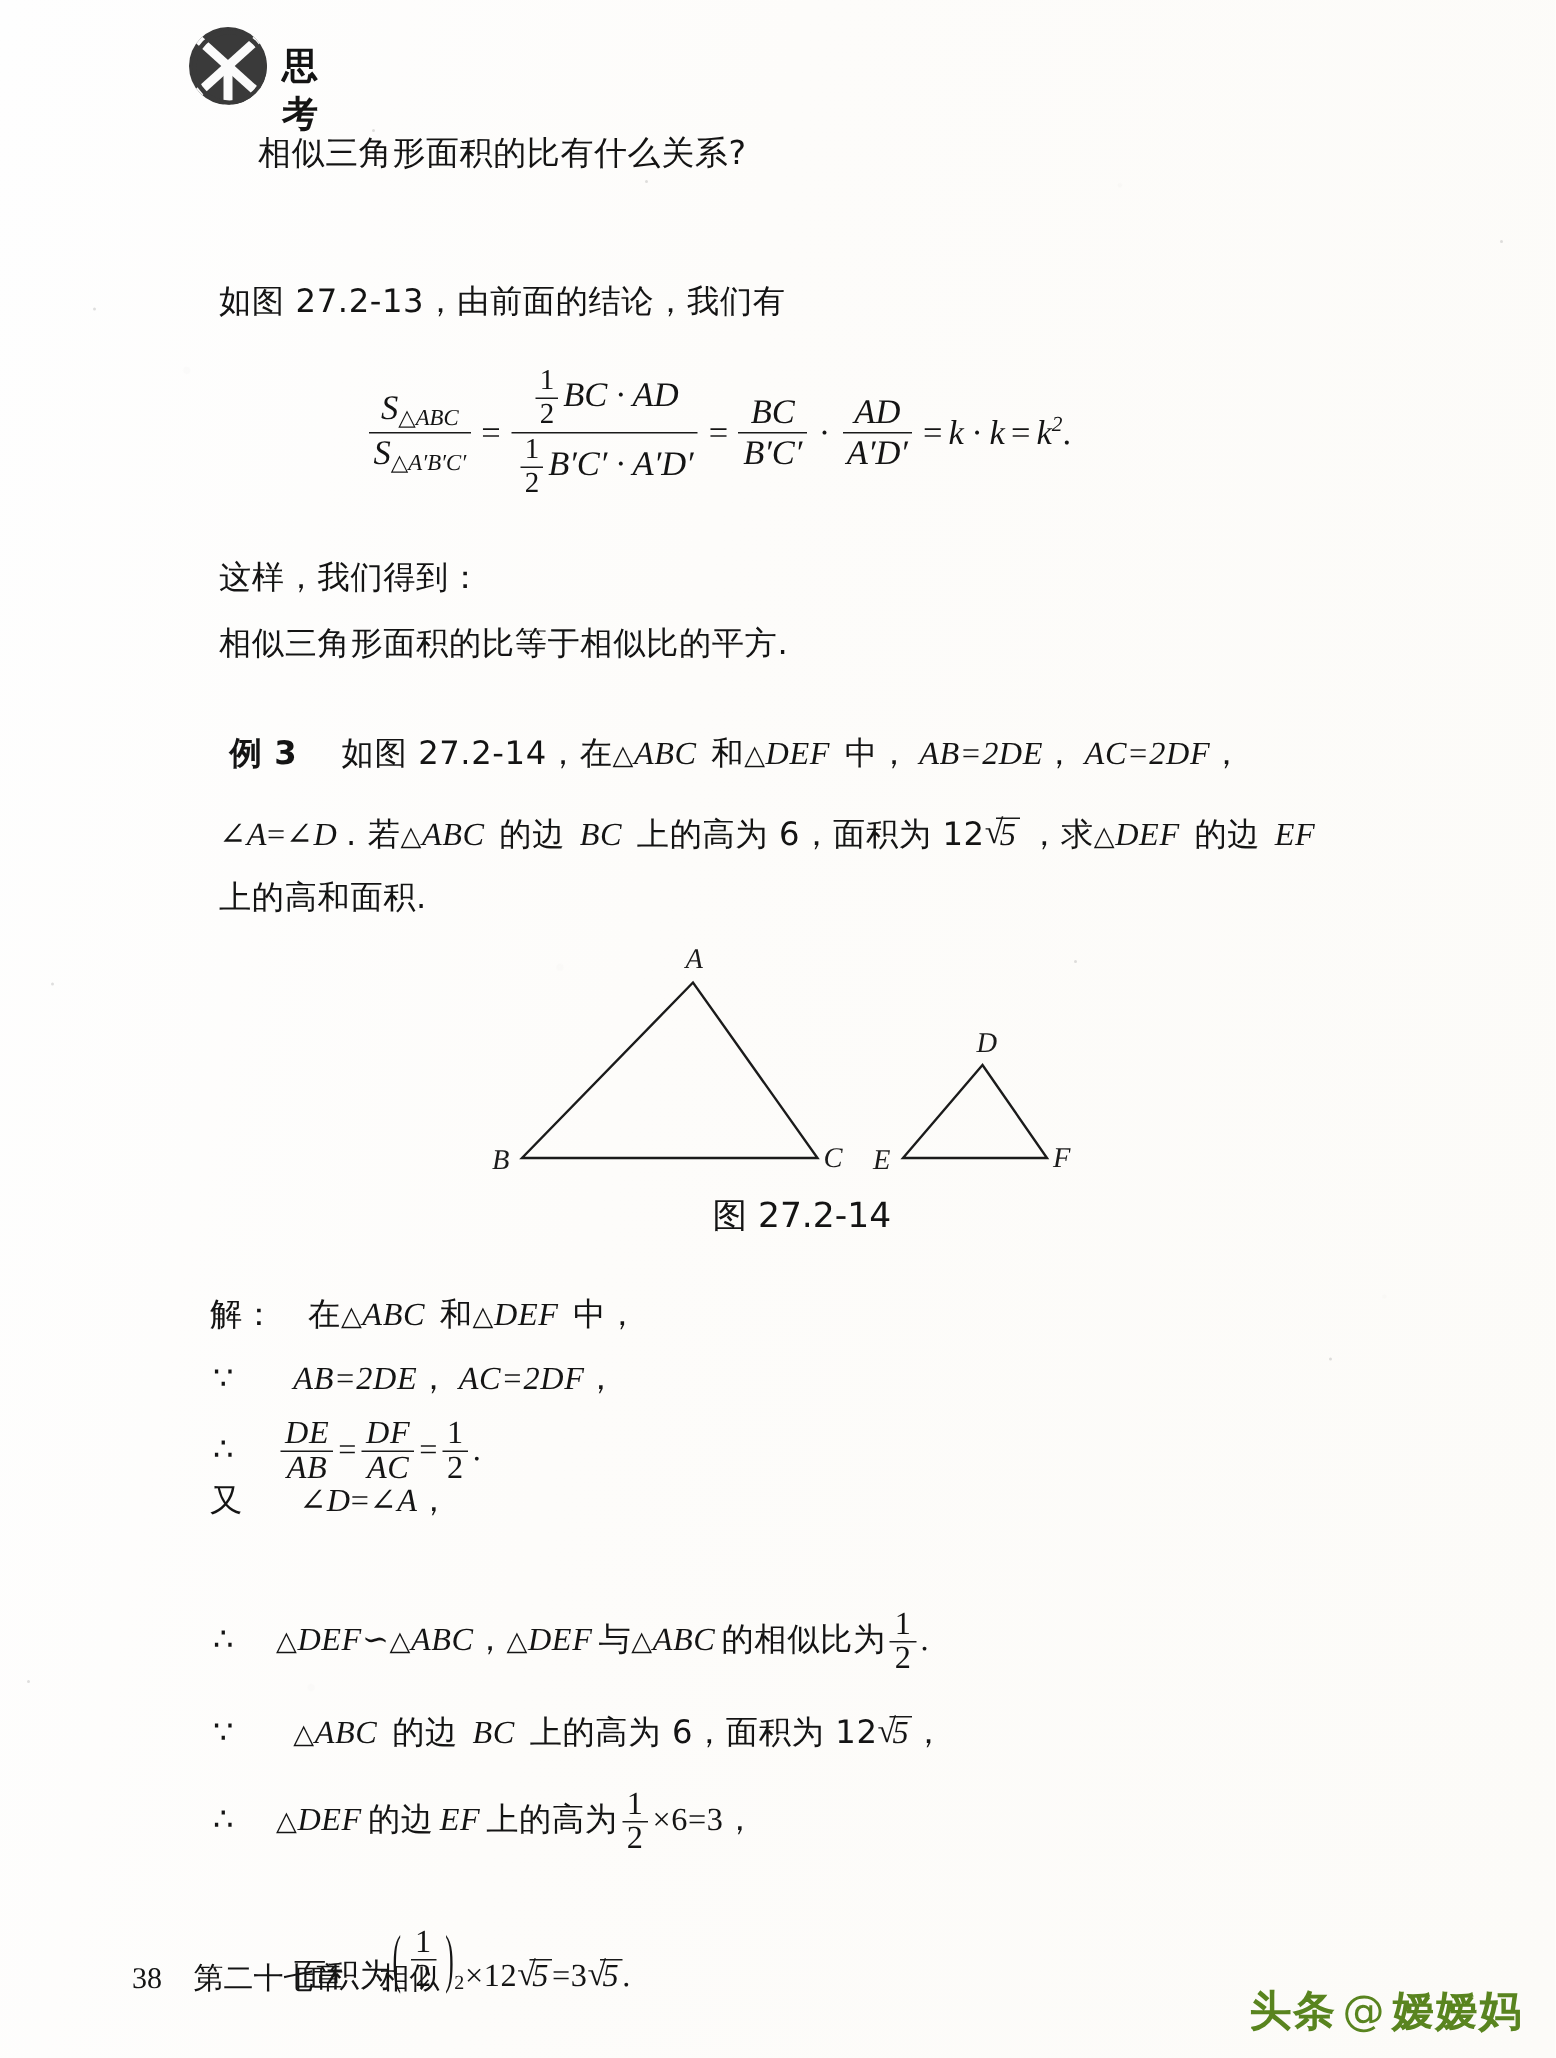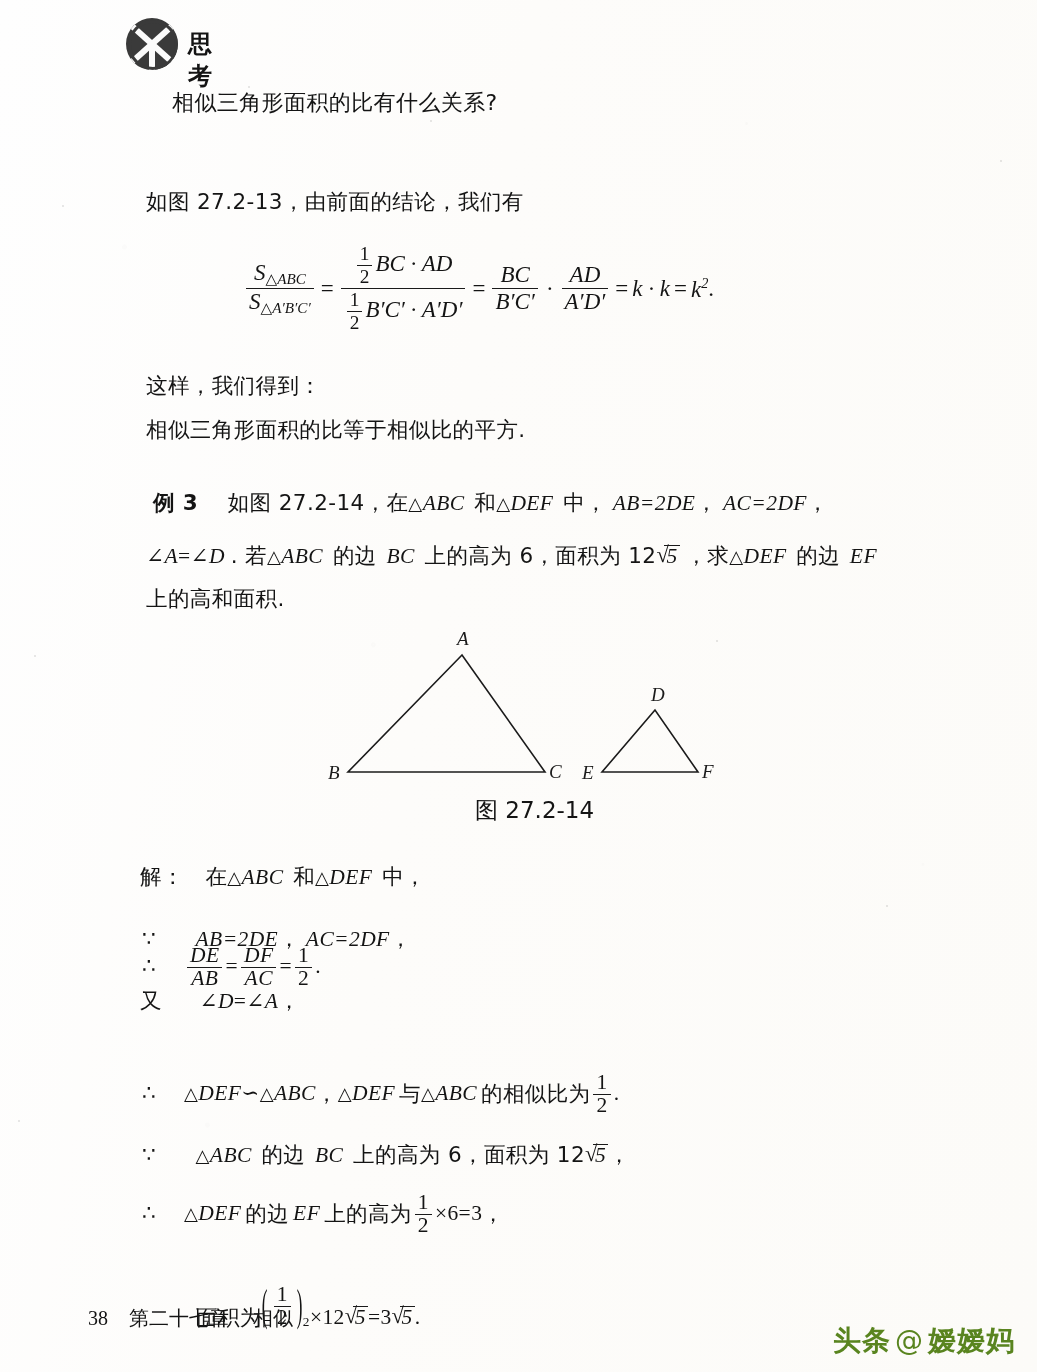--- a/index.html
+++ b/index.html
@@ -252,21 +252,21 @@
 </div>
 
 <div class="line" style="left:140px;top:866px;">
   <span class="cjk">解：</span>
   <span style="display:inline-block;width:10px;"></span>
   <span class="cjk">在</span><span class="tri"></span><span class="mi">ABC</span>
   <span class="cjk" style="margin-left:4px;">和</span><span class="tri"></span><span class="mi">DEF</span>
   <span class="cjk" style="margin-left:4px;">中，</span>
 </div>
 
-<div class="line" style="left:140px;top:909px;margin-top:19px;">
+<div class="line" style="left:140px;top:909px;">
   <span class="becausesym">∵</span>
   <span style="display:inline-block;width:26px;"></span>
   <span class="mi">AB=2DE</span><span class="cjk">，</span>
   <span class="mi">AC=2DF</span><span class="cjk">，</span>
 </div>
 
 <div class="line" style="left:140px;top:945px;display:flex;align-items:center;">
   <span class="thereforesym">∴</span>
   <span style="display:inline-block;width:26px;"></span>
   <span class="frac">

